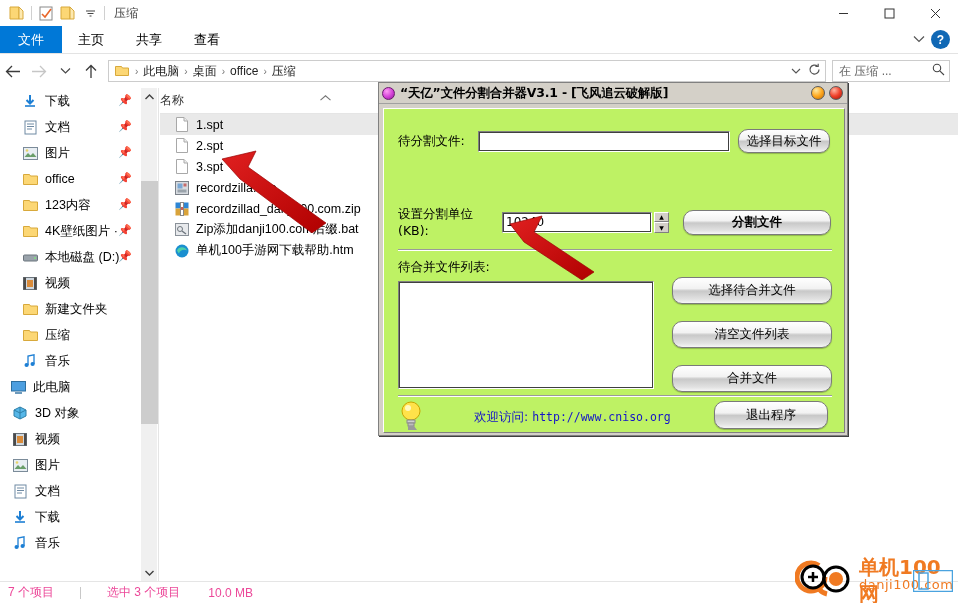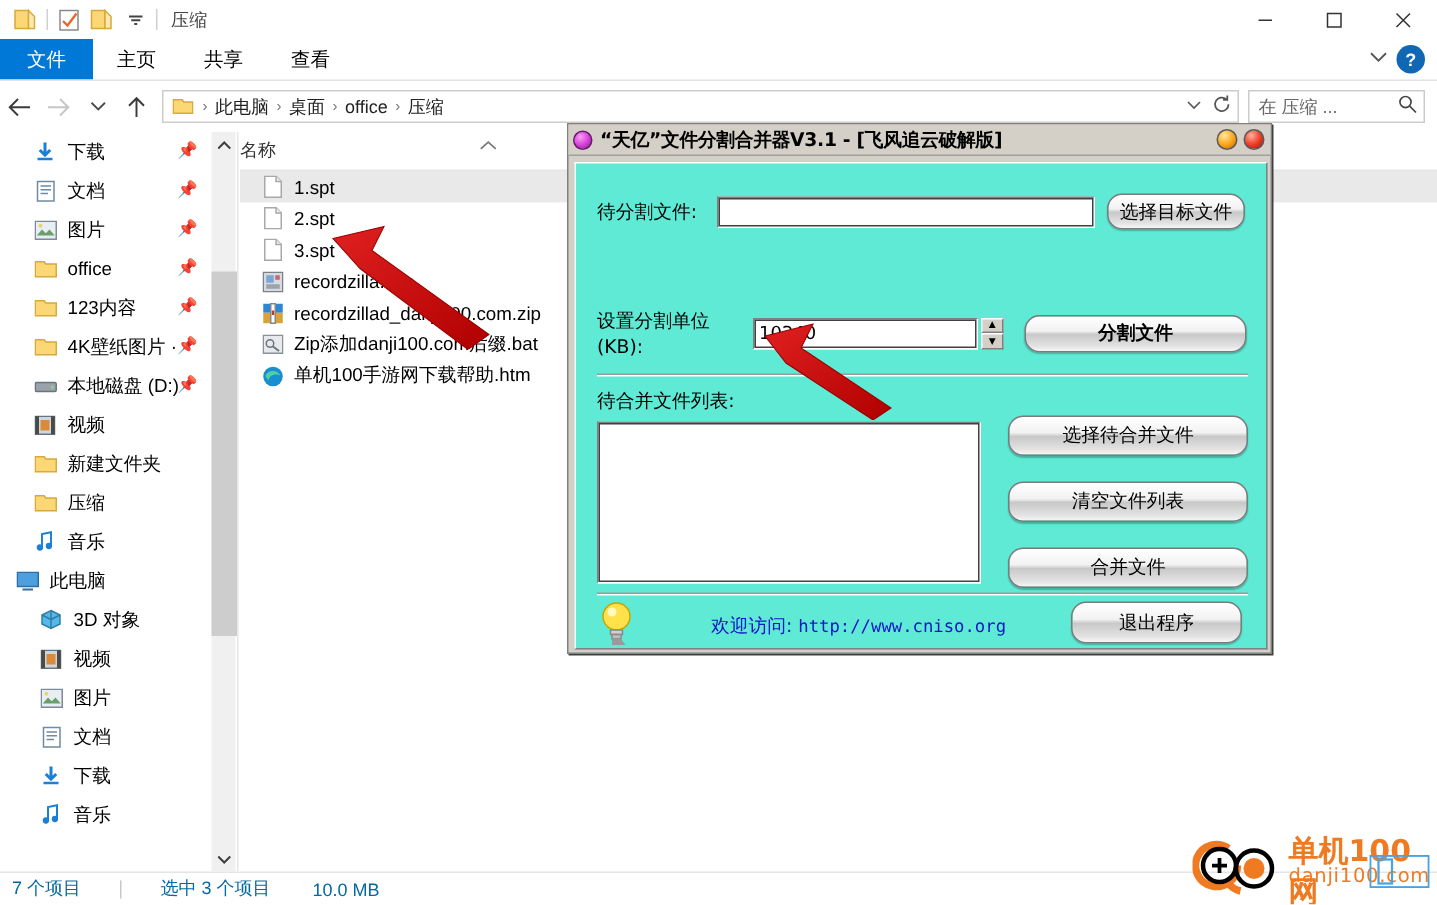--- a/index.html
+++ b/index.html
@@ -83,21 +83,21 @@
   
   .main { position:absolute; left:0; top:88px; width:958px; height:493px; background:#fff; }
   .nav-pane {
     position:absolute; left:0; top:0; width:140px; height:493px;
     background:#fff; overflow:hidden;
   }
   .nav-item {
     height:26px; display:flex; align-items:center; font-size:12.5px; color:#000;
     padding-left:22px; position:relative; white-space:nowrap;
   }
-  .nav-item.indent2 { padding-left:26px; }
+  .nav-item.indent2 { padding-left:12px; }
   .nav-item.root { padding-left:10px; }
   .nav-ico { width:16px; height:16px; margin-right:7px; flex:0 0 16px; display:flex; align-items:center; justify-content:center; }
   .nav-label { overflow:hidden; text-overflow:clip; }
   .pin { position:absolute; right:8px; top:6px; color:#9a9a9a; font-size:11px; }
 
   
   .nav-scroll {
     position:absolute; left:140px; top:0; width:17px; height:493px;
     background:#f0f0f0; border-left:1px solid #fff;
   }
@@ -119,21 +119,21 @@
     height:21px; display:flex; align-items:center; font-size:12.5px; color:#000;
     padding-left:14px;
   }
   .file-row.selected { background:#e9e9e9; }
   .file-ico { width:16px; height:16px; margin-right:6px; flex:0 0 16px; display:flex; align-items:center; justify-content:center; }
 
   
   .statusbar {
     position:absolute; left:0; bottom:0; width:958px; height:22px;
     border-top:1px solid #e5e5e5; background:#fff;
-    display:flex; align-items:center; padding-left:8px; gap:16px; font-size:12px; color:#0369a1;
+    display:flex; align-items:center; padding-left:8px; gap:16px; font-size:12px; color:#ec4899;
   }
   .status-sep { width:1px; height:12px; background:#c8c8c8; margin:0 10px; }
   .status-size { margin-left:12px; }
 
   
   .dlg {
     position:absolute; left:378px; top:82px; width:470px; height:354px;
     background:#d4d0c8; border:1px solid #808080;
     box-shadow: 1px 1px 0 #404040;
     font-family:"DejaVu Sans", sans-serif;
@@ -152,21 +152,21 @@
     font-family:"DejaVu Sans","Liberation Sans",sans-serif;
     letter-spacing:-0.2px;
   }
   .dlg-tb-btns { position:absolute; right:4px; top:3px; display:flex; gap:4px; }
   .tb-circ { width:14px; height:14px; border-radius:50%; border:1px solid #5a5a5a; }
   .tb-circ.min { background: radial-gradient(circle at 35% 28%, #ffe9a0 0%, #ffa81f 50%, #c06b00 100%); }
   .tb-circ.close { background: radial-gradient(circle at 35% 28%, #ffb3a0 0%, #f0402a 50%, #9c1508 100%); }
 
   .dlg-body {
     position:absolute; left:4px; top:25px; width:462px; height:325px;
-    background:#5eead4;
+    background:#bef264;
     border-top:1px solid #ffffff; border-left:1px solid #ffffff;
     border-right:1px solid #808080; border-bottom:1px solid #808080;
     padding:8px 10px;
   }
   .dlg-label {
     font-size:12.5px; color:#000; font-family:"DejaVu Sans","Liberation Sans",sans-serif;
   }
   .row1 { position:absolute; left:14px; top:20px; width:436px; height:24px; display:flex; align-items:center; }
   .row2 { position:absolute; left:14px; top:60px; width:436px; height:24px; display:flex; align-items:center; }
   .row3 { position:absolute; left:14px; top:100px; width:436px; height:26px; display:flex; align-items:center; }

